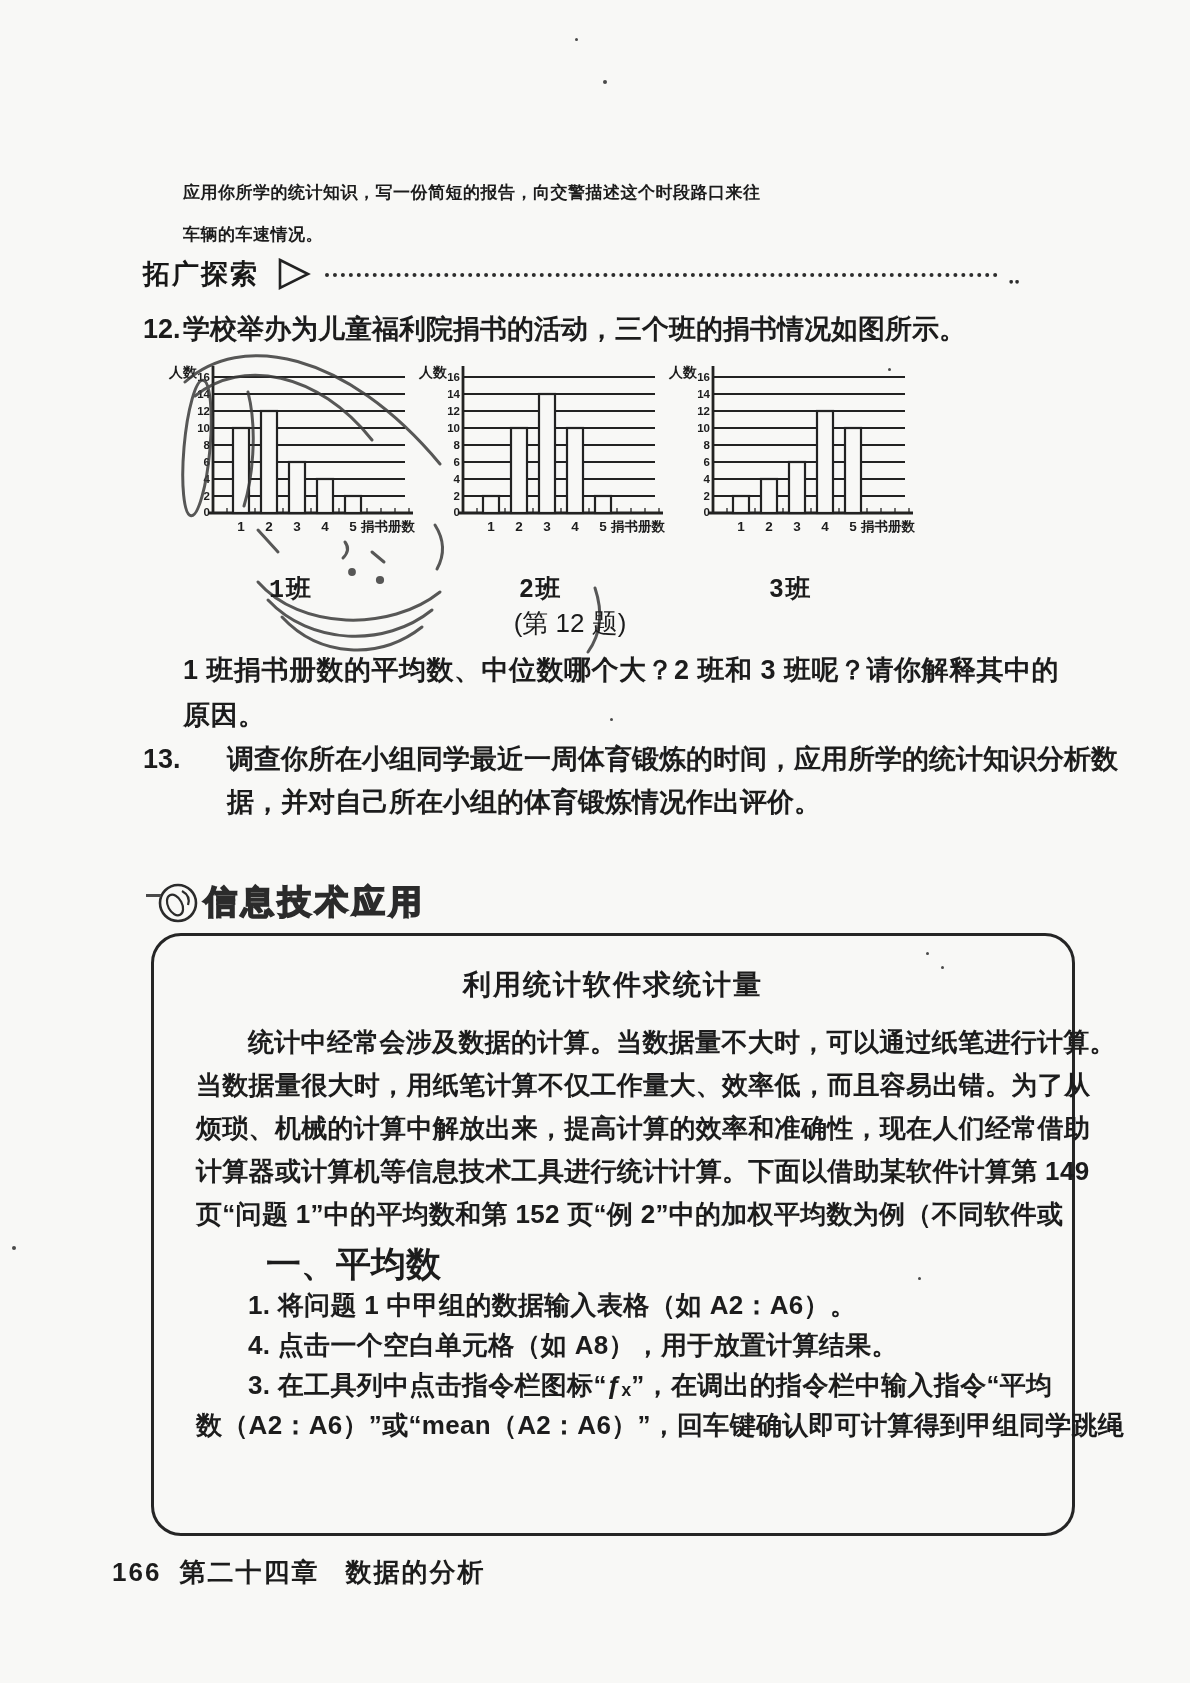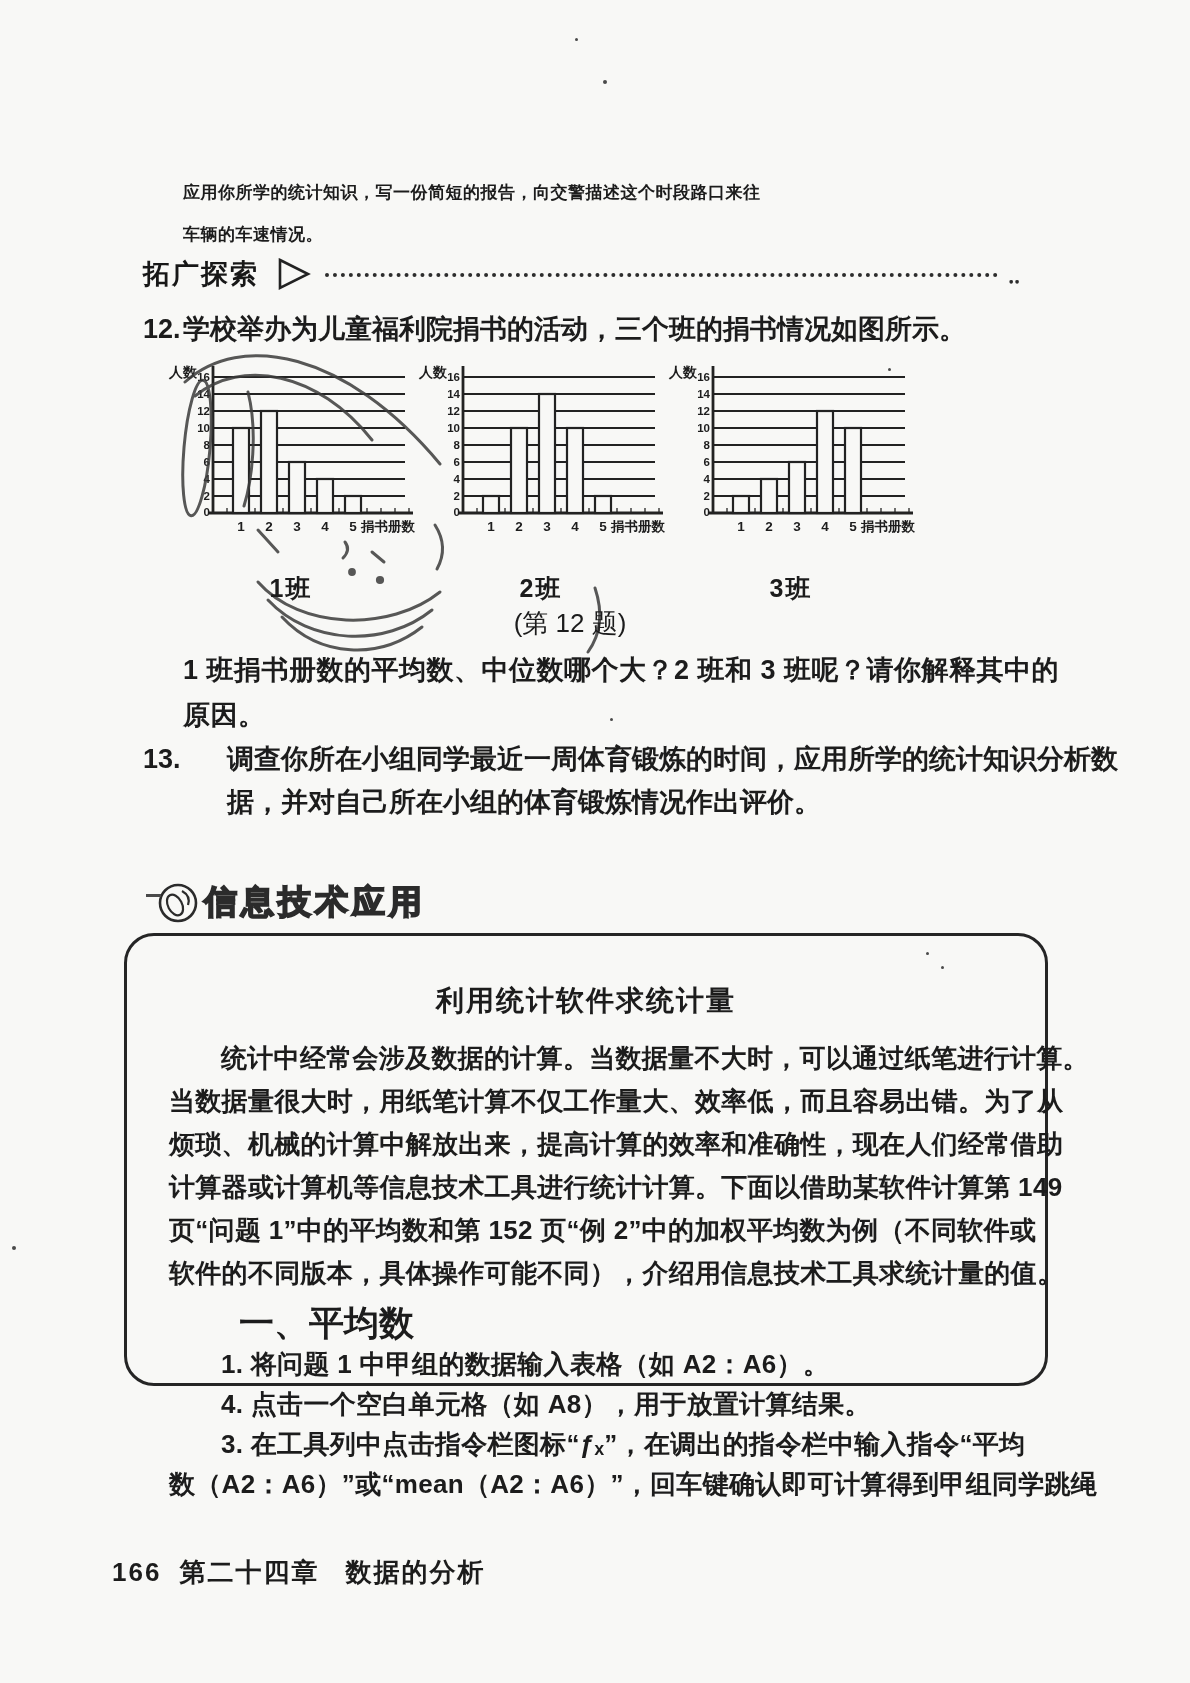--- a/index.html
+++ b/index.html
@@ -35,22 +35,22 @@
   .chart{width:252px;height:206px;}
   .chart-label{width:252px;text-align:center;font-size:25px;font-weight:700;letter-spacing:2px;}
   .caption{left:390px;top:606px;width:360px;text-align:center;font-size:26px;font-weight:400;}
 
   .q12{left:183px;top:648px;width:810px;font-size:27px;font-weight:600;line-height:45px;letter-spacing:.5px;}
 
   
   .it-header{left:156px;top:880px;display:flex;align-items:center;}
   .it-title{margin-left:4px;font-size:33px;font-weight:800;letter-spacing:4px;
             color:#f6f6f4;-webkit-text-stroke:1.8px #2b2b2b;}
-  .box{left:124px;top:933px;width:924px;height:453px;box-sizing:border-box;
-       border:3.5px solid #252525;border-radius:30px;padding:32px 42px 0 42px;}
+  .box{left:151px;top:933px;width:924px;height:603px;box-sizing:border-box;
+       border:3.5px solid #252525;border-radius:30px;padding:16px 42px 0 42px;}
   .box-title{text-align:center;font-size:28px;font-weight:800;letter-spacing:2px;margin-top:14px;}
   .box-par{margin-top:17px;font-size:26px;font-weight:600;line-height:43px;letter-spacing:.3px;}
   .indent{text-indent:2em;}
   .box-sub{margin-top:6px;font-size:35px;font-weight:800;margin-left:2em;line-height:43px;}
   .box-steps{font-size:26px;font-weight:600;line-height:40px;letter-spacing:.3px;}
 
   
   .footer{left:112px;top:1555px;display:flex;align-items:baseline;font-size:26px;font-weight:800;letter-spacing:2px;}
   .footer .pg{margin-right:18px;}
   .footer .chap{margin-right:26px;}
@@ -236,21 +236,21 @@
     <path d="M295,195 q14,22 2,44"></path>
     <path d="M118,252 C 160,300 250,302 300,262"></path>
     <path d="M128,270 C 170,315 245,318 292,280"></path>
     <path d="M142,287 C 180,328 240,330 282,297"></path>
     <path d="M455,258 C 465,288 458,308 448,322"></path>
     <circle cx="240" cy="250" r="2.6" fill="#3b3b3b"></circle>
     <circle cx="212" cy="242" r="2.4" fill="#3b3b3b"></circle>
   </g>
 </svg>
 
-<div class="abs chart-label" style="left:165px;top:572px;">1班</div>
+<div class="abs chart-label" style="left:165px;top:572px;font-family:Liberation Mono, monospace;">1班</div>
 <div class="abs chart-label" style="left:415px;top:572px;">2班</div>
 <div class="abs chart-label" style="left:665px;top:572px;">3班</div>
 
 <div class="abs caption">(第 12 题)</div>
 
 <div class="abs q12">
   <div class="line">1 班捐书册数的平均数、中位数哪个大？2 班和 3 班呢？请你解释其中的</div>
   <div class="line">原因。</div>
 </div>
 
@@ -272,21 +272,20 @@
 </div>
 
 <div class="abs box">
   <div class="box-title">利用统计软件求统计量</div>
   <div class="box-par">
     <div class="line indent">统计中经常会涉及数据的计算。当数据量不大时，可以通过纸笔进行计算。</div>
     <div class="line">当数据量很大时，用纸笔计算不仅工作量大、效率低，而且容易出错。为了从</div>
     <div class="line">烦琐、机械的计算中解放出来，提高计算的效率和准确性，现在人们经常借助</div>
     <div class="line">计算器或计算机等信息技术工具进行统计计算。下面以借助某软件计算第 149</div>
     <div class="line">页“问题 1”中的平均数和第 152 页“例 2”中的加权平均数为例（不同软件或</div>
-    <div class="line">软件的不同版本，具体操作可能不同），介绍用信息技术工具求统计量的值。</div>
   </div>
   <div class="box-sub">一、平均数</div>
   <div class="box-steps">
     <div class="line indent">1. 将问题 1 中甲组的数据输入表格（如 A2：A6）。</div>
     <div class="line indent">4. 点击一个空白单元格（如 A8），用于放置计算结果。</div>
     <div class="line indent">3. 在工具列中点击指令栏图标“ƒₓ”，在调出的指令栏中输入指令“平均</div>
     <div class="line">数（A2：A6）”或“mean（A2：A6）”，回车键确认即可计算得到甲组同学跳绳</div>
   </div>
 </div>
 

